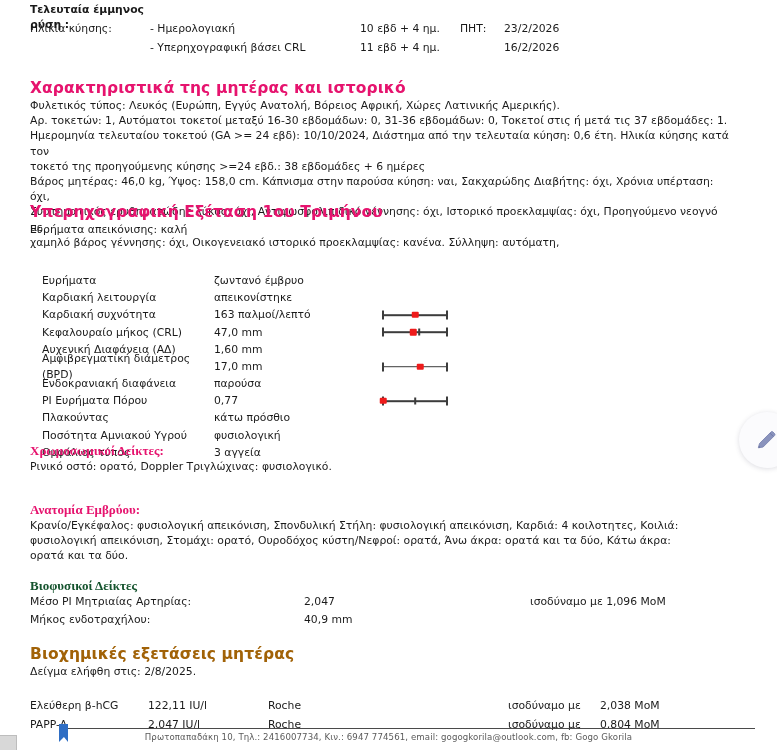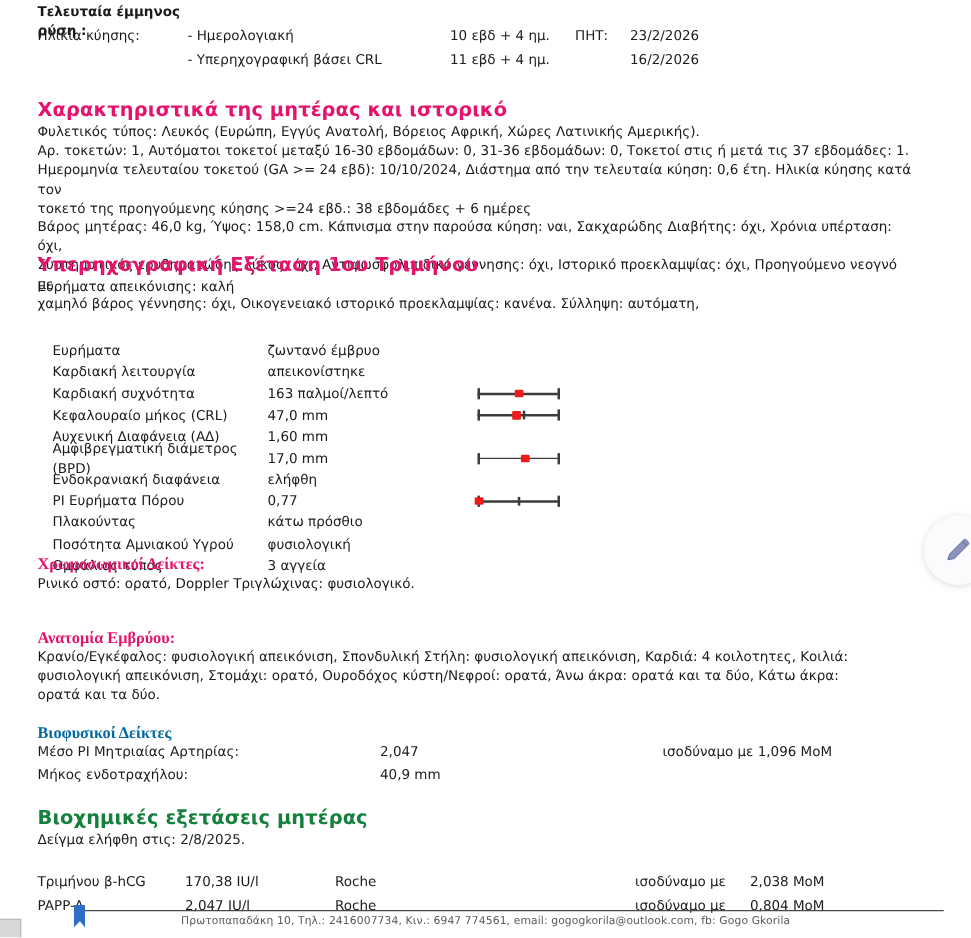--- a/index.html
+++ b/index.html
@@ -270,21 +270,21 @@
       <div class="m-chart">
         <div class="bar" style="background: rgb(60, 60, 60);"></div>
           <div class="cap left" style="background: rgb(60, 60, 60);"></div>
           <div class="cap right" style="background: rgb(60, 60, 60);"></div>
         <div class="dot" style="left: 44.28px; background: rgb(238, 27, 27);"></div>
       </div>
     </div>
 
     <div class="mrow">
       <div class="m-label t-body">Ενδοκρανιακή διαφάνεια</div>
-      <div class="m-value t-body">ελήφθη</div>
+      <div class="m-value t-body">παρούσα</div>
       <div class="m-chart"></div>
     </div>
 
     <div class="mrow">
       <div class="m-label t-body">PI Ευρήματα Πόρου</div>
       <div class="m-value t-body">0,77</div>
       <div class="m-chart">
         <div class="bar" style="background: rgb(60, 60, 60);"></div>
           <div class="cap left" style="background: rgb(60, 60, 60);"></div>
           <div class="cap right" style="background: rgb(60, 60, 60);"></div>
@@ -318,44 +318,44 @@
   </div>
 
   <div class="sect" style="top:502px;">
     <div class="subheading" style="color: rgb(230, 19, 110);">Ανατομία Εμβρύου:</div>
     <p class="t-body">Κρανίο/Εγκέφαλος: φυσιολογική απεικόνιση,  Σπονδυλική Στήλη: φυσιολογική απεικόνιση,  Καρδιά: 4 κοιλοτητες,  Κοιλιά:</p>
     <p class="t-body">φυσιολογική απεικόνιση,  Στομάχι: ορατό,  Ουροδόχος κύστη/Νεφροί: ορατά,  Άνω άκρα: ορατά και τα δύο,  Κάτω άκρα:</p>
     <p class="t-body">ορατά και τα δύο.</p>
   </div>
 
   <div class="sect" style="top:578px;">
-    <div class="subheading" style="color: #0369a1;">Βιοφυσικοί Δείκτες</div>
+    <div class="subheading" style="color: #14532d;">Βιοφυσικοί Δείκτες</div>
 
     <div class="brow">
       <div class="b-label t-body">Μέσο PI Μητριαίας Αρτηρίας:</div>
       <div class="b-val t-body">2,047</div>
       <div class="b-eq t-body">ισοδύναμο με 1,096 MoM</div>
     </div>
 
     <div class="brow">
       <div class="b-label t-body">Μήκος ενδοτραχήλου:</div>
       <div class="b-val t-body">40,9 mm</div>
       <div class="b-eq t-body"></div>
     </div>
   </div>
 
   <div class="sect" style="top:645px;">
-    <div class="heading" style="color: #15803d;">Βιοχημικές εξετάσεις μητέρας</div>
+    <div class="heading" style="color: #a16207;">Βιοχημικές εξετάσεις μητέρας</div>
     <p class="t-body">Δείγμα ελήφθη στις: 2/8/2025.</p>
   </div>
 
   <div class="sect" style="top:698px;">
     <div class="crow">
-      <div class="c1 t-body">Τριμήνου β-hCG</div>
-      <div class="c2 t-body">170,38 IU/l</div>
+      <div class="c1 t-body">Ελεύθερη β-hCG</div>
+      <div class="c2 t-body">122,11 IU/l</div>
       <div class="c3 t-body">Roche</div>
       <div class="c4 t-body">ισοδύναμο με</div>
       <div class="c5 t-body">2,038 MoM</div>
     </div>
     <div class="crow">
       <div class="c1 t-body">PAPP-A</div>
       <div class="c2 t-body">2,047 IU/l</div>
       <div class="c3 t-body">Roche</div>
       <div class="c4 t-body">ισοδύναμο με</div>
       <div class="c5 t-body">0,804 MoM</div>

